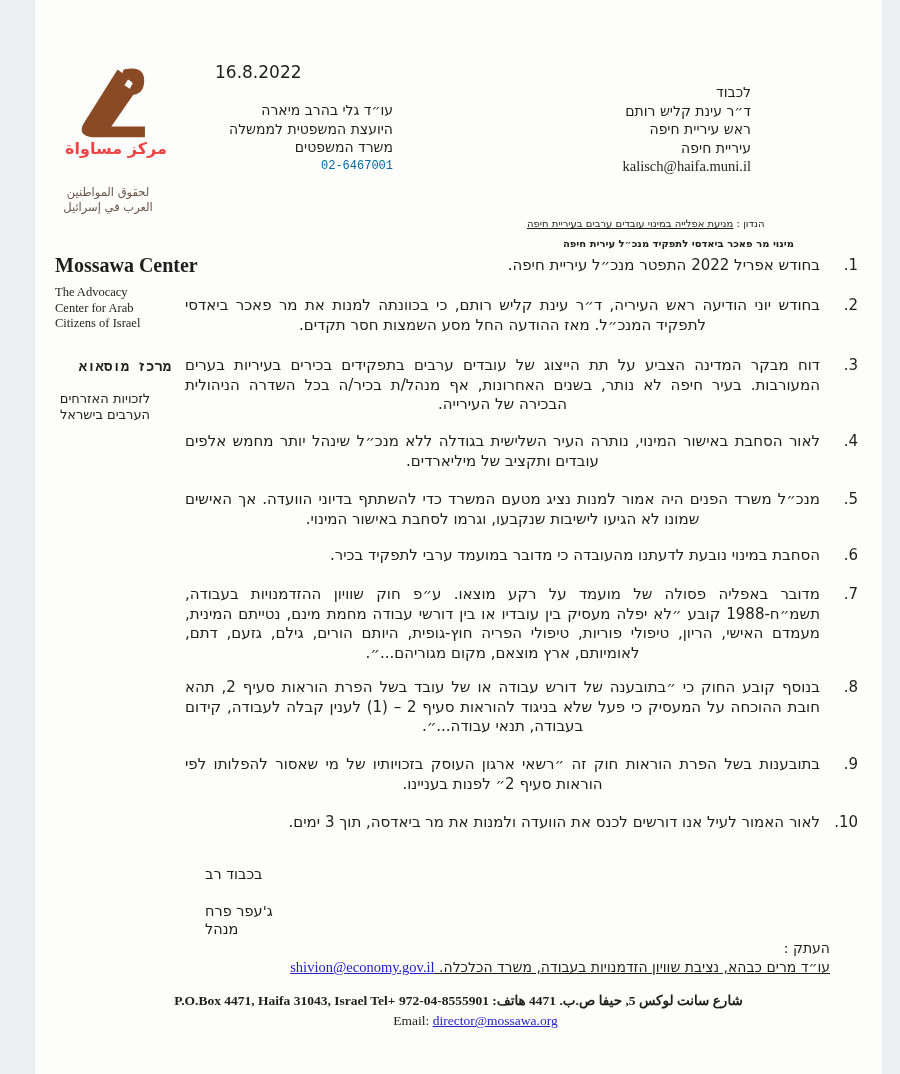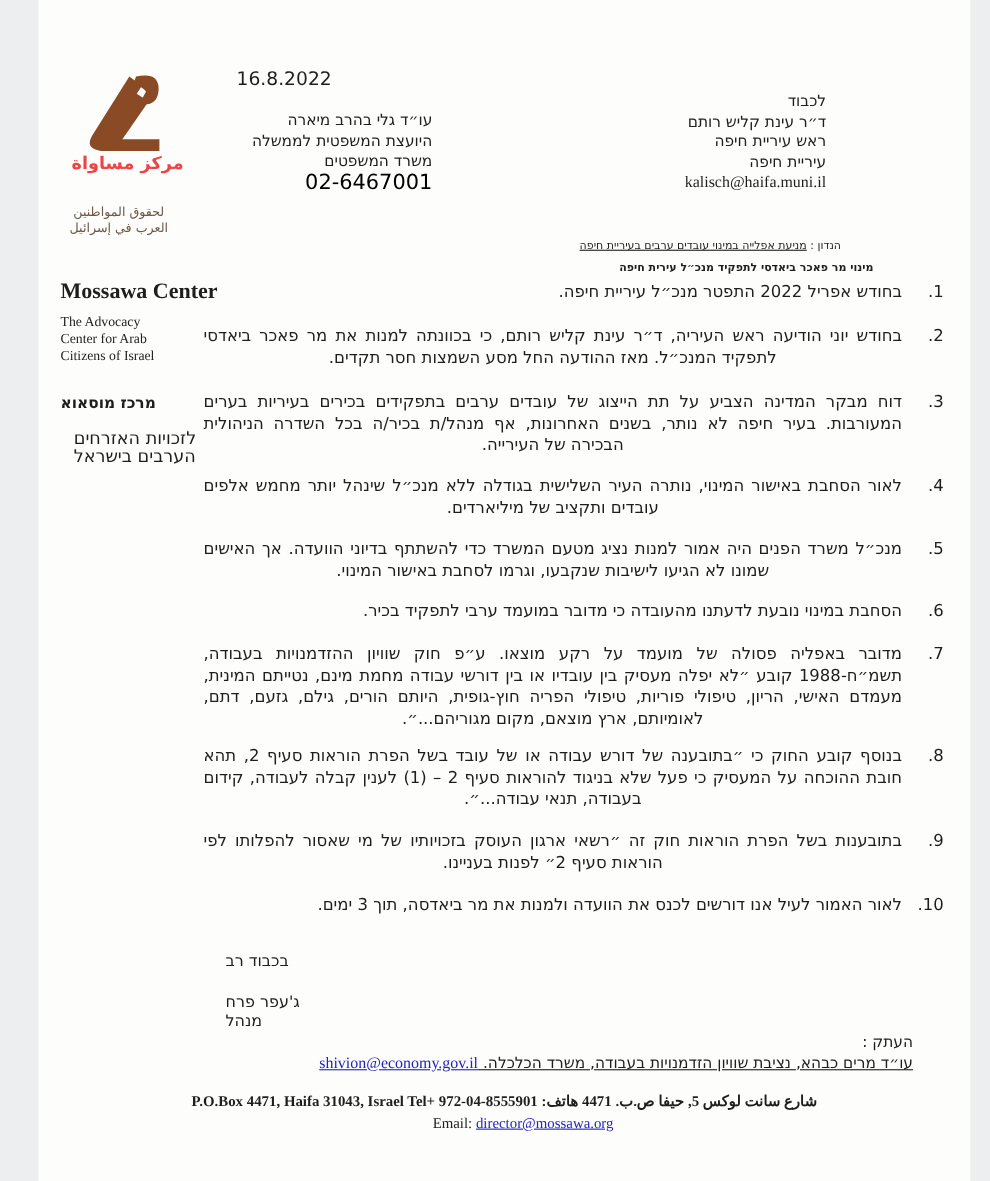--- a/index.html
+++ b/index.html
@@ -16,31 +16,31 @@
   .abs{position:absolute;}
   .pre{white-space:pre-line;}
   .serif{font-family:"Liberation Serif","DejaVu Serif",serif;}
 
   
   .logo-wrap{left:40px;top:66px;width:76px;height:74px;}
   .ar-title{left:6px;top:139px;width:150px;text-align:center;font-weight:bold;font-size:16px;color:#ef4444;direction:rtl;}
   .ar-sub{left:10px;top:185px;width:126px;text-align:center;font-size:11.5px;color:#6e5648;direction:rtl;line-height:15px;}
   .en-title{left:20px;top:254px;width:150px;font-size:20px;font-weight:bold;}
   .en-sub{left:20px;top:285px;width:130px;font-size:12.5px;line-height:15.5px;}
-  .he-title{left:20px;top:359px;width:140px;font-size:14px;font-weight:bold;direction:rtl;text-align:left;}
-  .he-sub{left:32px;top:391px;width:130px;font-size:16px;line-height:16px;direction:rtl;text-align:left;}
+  .he-title{left:20px;top:359px;width:140px;font-size:14px;font-weight:bold;direction:rtl;text-align:center;font-family:Liberation Mono, monospace;}
+  .he-sub{left:5px;top:391px;width:130px;font-size:13px;line-height:16px;direction:rtl;text-align:center;}
 
   
   .date{left:180px;top:62px;font-size:17px;}
   .addr{direction:rtl;text-align:right;font-size:14px;line-height:18.5px;}
   .addr-right{left:575px;top:83px;width:141px;}
   .addr-mid{left:385px;top:101px;width:141px;}
   .addr-left{left:177px;top:101px;width:181px;}
   .addr .email{font-family:"Liberation Serif",serif;font-size:14.5px;direction:ltr;unicode-bidi:embed;display:inline-block;}
-  .addr .phone{color:#000000;font-size:19px;}
+  .addr .phone{color:#0369a1;font-size:12px;font-family:Liberation Mono, monospace;}
 
   
   .subject{right:72px;top:214px;direction:rtl;text-align:left;font-size:10px;line-height:20px;}
   .subject .u{text-decoration:underline;}
   .subject .l2{font-weight:bold;padding-left:0;padding-right:16px;margin-left:36px;}
 
   
   .item{left:150px;width:673px;display:flex;direction:rtl;font-size:15px;line-height:19.5px;}
   .item .num{flex:0 0 30px;text-align:right;}
   .item .txt{flex:1;margin-right:8px;}

